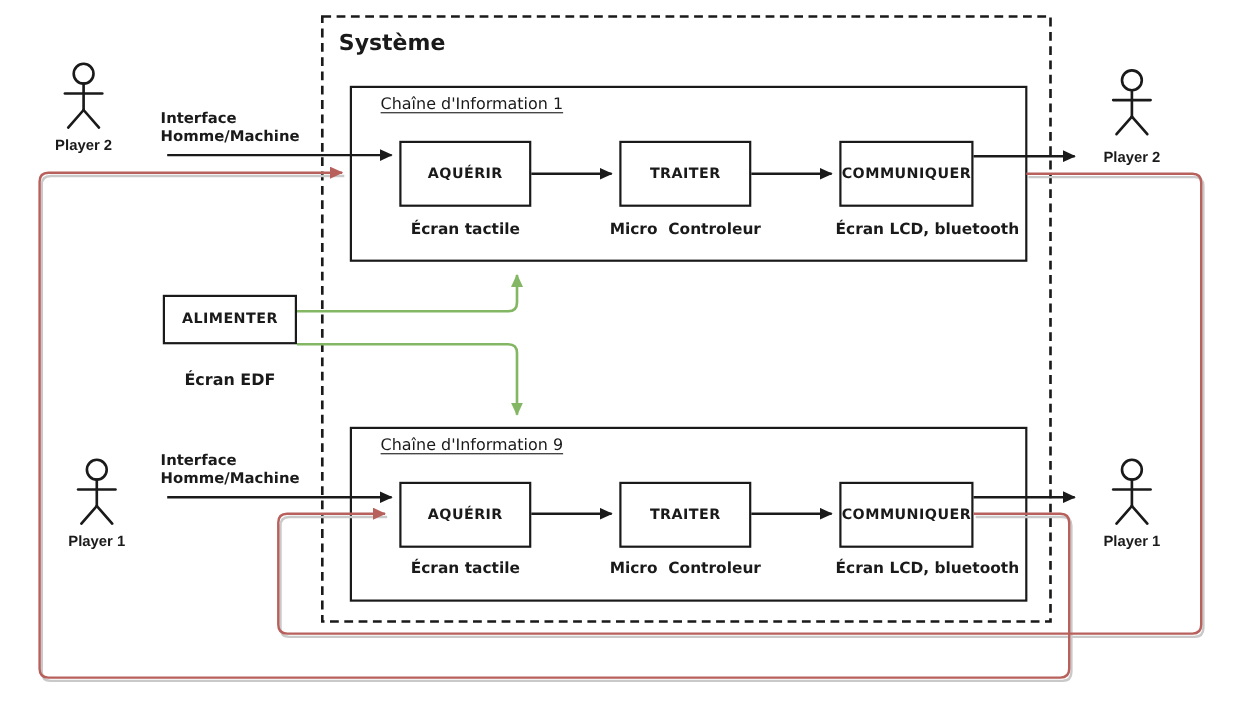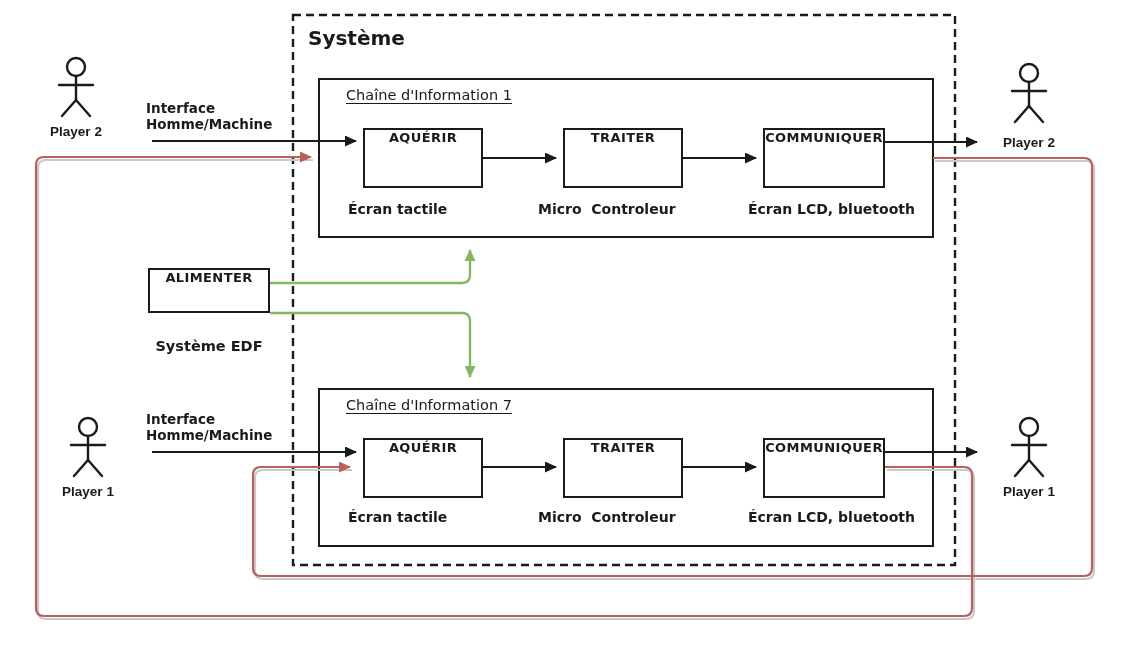--- a/index.html
+++ b/index.html
@@ -15,40 +15,40 @@
     position:absolute;
     border:2.5px solid #1a1a1a;
     background:transparent;
     box-sizing:border-box;
   }
   .block{
     position:absolute;
     border:2.5px solid #1a1a1a;
     background:#ffffff;
     box-sizing:border-box;
-    display:flex;align-items:flex-start;justify-content:center;
+    display:flex;align-items:center;justify-content:center;
     font-size:13px;font-weight:bold;letter-spacing:.4px;
     z-index:3;
   }
   .chain-title{
     position:absolute;
     font-size:14.5px;font-weight:normal;
     text-decoration:underline;
     text-underline-offset:3px;
     z-index:3;white-space:nowrap;
   }
   .sys-title{
     position:absolute;
     font-size:20px;font-weight:bold;
     z-index:3;white-space:nowrap;
   }
   .device{
     position:absolute;
     font-size:14px;font-weight:bold;
-    text-align:left;white-space:pre;
+    text-align:center;white-space:pre;
     z-index:3;
   }
   .hmi{
     position:absolute;
     font-size:13.5px;font-weight:bold;
     line-height:16px;
     z-index:3;white-space:nowrap;
   }
   .player-label{
     position:absolute;
@@ -85,40 +85,40 @@
   </div>
   <div class="block" style="left:763px;top:128px;width:122px;height:60px;">
     <span>COMMUNIQUER</span>
   </div>
 
   <div class="device" style="left:348px;top:201px;width:150px;">Écran tactile</div>
   <div class="device" style="left:538px;top:201px;width:170px;">Micro  Controleur</div>
   <div class="device" style="left:748px;top:201px;width:190px;">Écran LCD, bluetooth</div>
 
   <div class="frame" style="left:318px;top:388px;width:616px;height:159px;"></div>
-  <div class="chain-title" style="left:346px;top:397px;">Chaîne d'Information 7</div>
+  <div class="chain-title" style="left:346px;top:397px;">Chaîne d'Information 9</div>
 
   <div class="block" style="left:363px;top:438px;width:120px;height:60px;">
     <span>AQUÉRIR</span>
   </div>
   <div class="block" style="left:563px;top:438px;width:120px;height:60px;">
     <span>TRAITER</span>
   </div>
   <div class="block" style="left:763px;top:438px;width:122px;height:60px;">
     <span>COMMUNIQUER</span>
   </div>
 
   <div class="device" style="left:348px;top:509px;width:150px;">Écran tactile</div>
   <div class="device" style="left:538px;top:509px;width:170px;">Micro  Controleur</div>
   <div class="device" style="left:748px;top:509px;width:190px;">Écran LCD, bluetooth</div>
 
   <div class="block" style="left:148px;top:268px;width:122px;height:45px;">
     <span>ALIMENTER</span>
   </div>
-  <div class="source-label" style="left:138px;top:338px;width:142px;">Système EDF</div>
+  <div class="source-label" style="left:138px;top:338px;width:142px;">Écran EDF</div>
 
   <div class="hmi" style="left:146px;top:100px;width:160px;">
     <div>Interface</div>
     <div>Homme/Machine</div>
   </div>
   <div class="hmi" style="left:146px;top:411px;width:160px;">
     <div>Interface</div>
     <div>Homme/Machine</div>
   </div>
 

